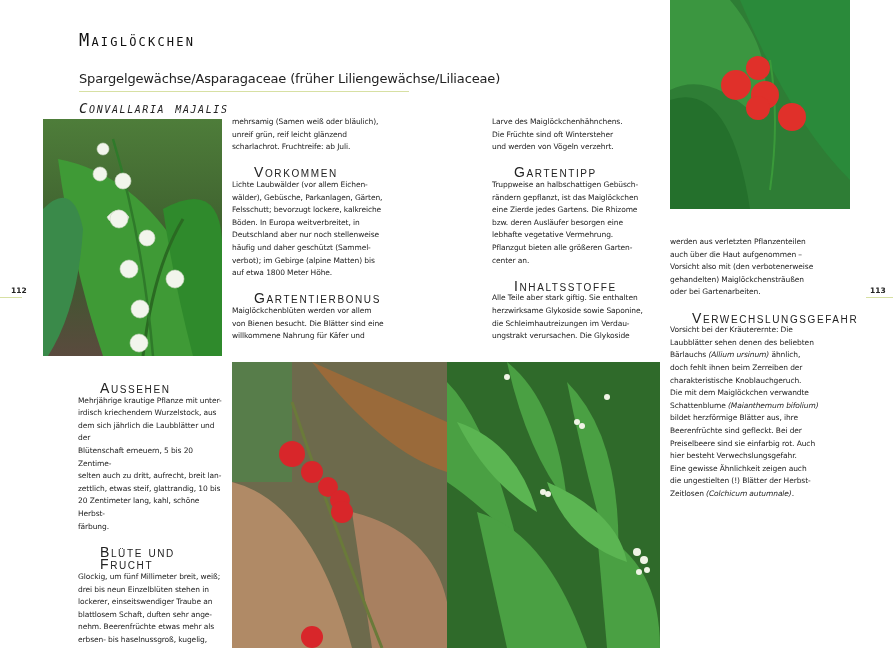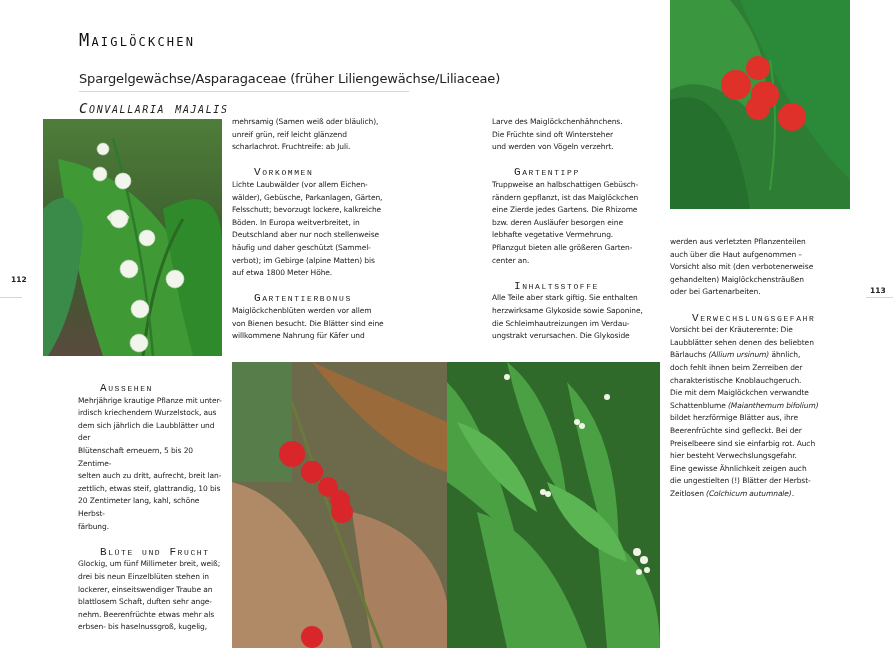--- a/index.html
+++ b/index.html
@@ -24,38 +24,38 @@
     left:79px; top:71px; font-size:13px; color:#222; letter-spacing:-0.15px;
   }
   .rule-title { left:79px; top:91px; width:330px; height:1px; background:#d7e0a3; }
   .rule-left { left:0; top:297px; width:22px; height:1px; background:#d7e0a3; }
   .rule-right { left:866px; top:297px; width:27px; height:1px; background:#d7e0a3; }
   .pagenum { font-size:7.5px; font-weight:bold; color:#222; }
   .col { font-size:7.5px; line-height:12.6px; color:#222; letter-spacing:-0.1px; }
   .col p { margin:0; }
   .col .spacer { height:12.6px; }
   .head {
-    font-family:Liberation Mono, monospace; font-size:11px;
+    font-family:Liberation Sans, sans-serif; font-size:14px;
     letter-spacing:1.6px; font-variant:small-caps; color:#222;
     padding-left:22px; display:block; line-height:12.6px;
   }
   .col i { font-style:italic; }
   .photo { overflow:hidden; }
   svg { display:block; }
 </style>
 </head>
 <body>
 
 <h1 class="abs title">Maiglöckchen</h1>
 <div class="abs latin">Convallaria majalis</div>
 <div class="abs family">Spargelgewächse/Asparagaceae (früher Liliengewächse/Liliaceae)</div>
 <div class="abs rule-title"></div>
 
 <div class="abs rule-left"></div>
-<div class="abs pagenum" style="left:11px;top:275px;">112</div>
+<div class="abs pagenum" style="left:11px;top:286px;">112</div>
 <div class="abs rule-right"></div>
 <div class="abs pagenum" style="left:870px;top:286px;">113</div>
 
 <div class="abs photo" style="left:43px;top:119px;width:179px;height:237px;">
   <svg width="179" height="237" viewBox="0 0 179 237">
     <defs>
       <linearGradient id="g1bg" x1="0" y1="0" x2="0" y2="1">
         <stop offset="0" stop-color="#4e7d3a"></stop>
           <stop offset="0.6" stop-color="#3b5a2c"></stop>
           <stop offset="1" stop-color="#5a4a3e"></stop>

